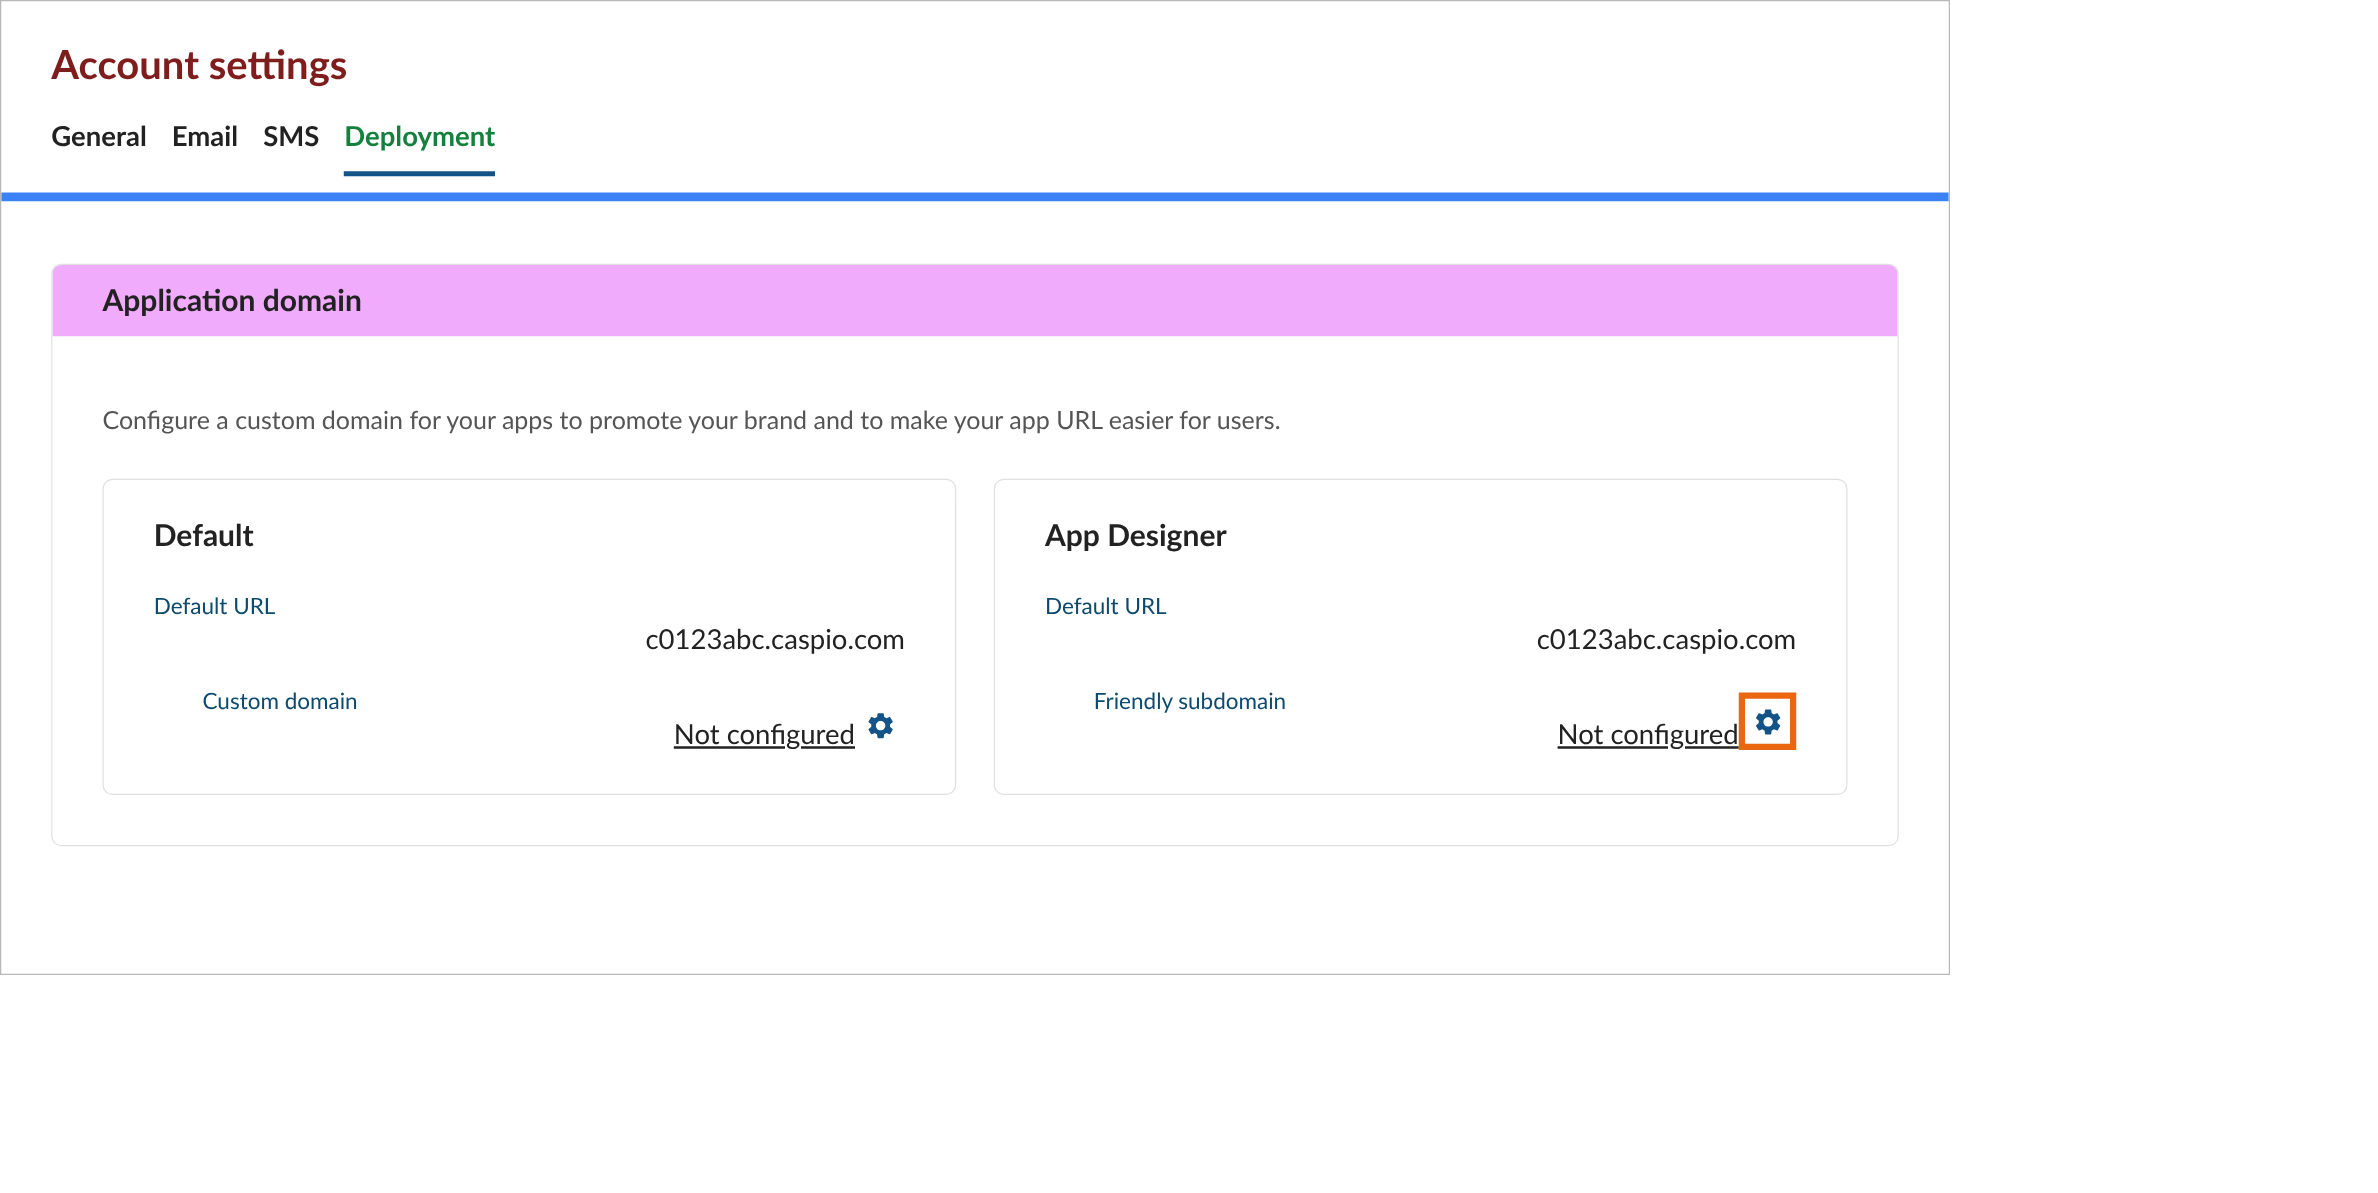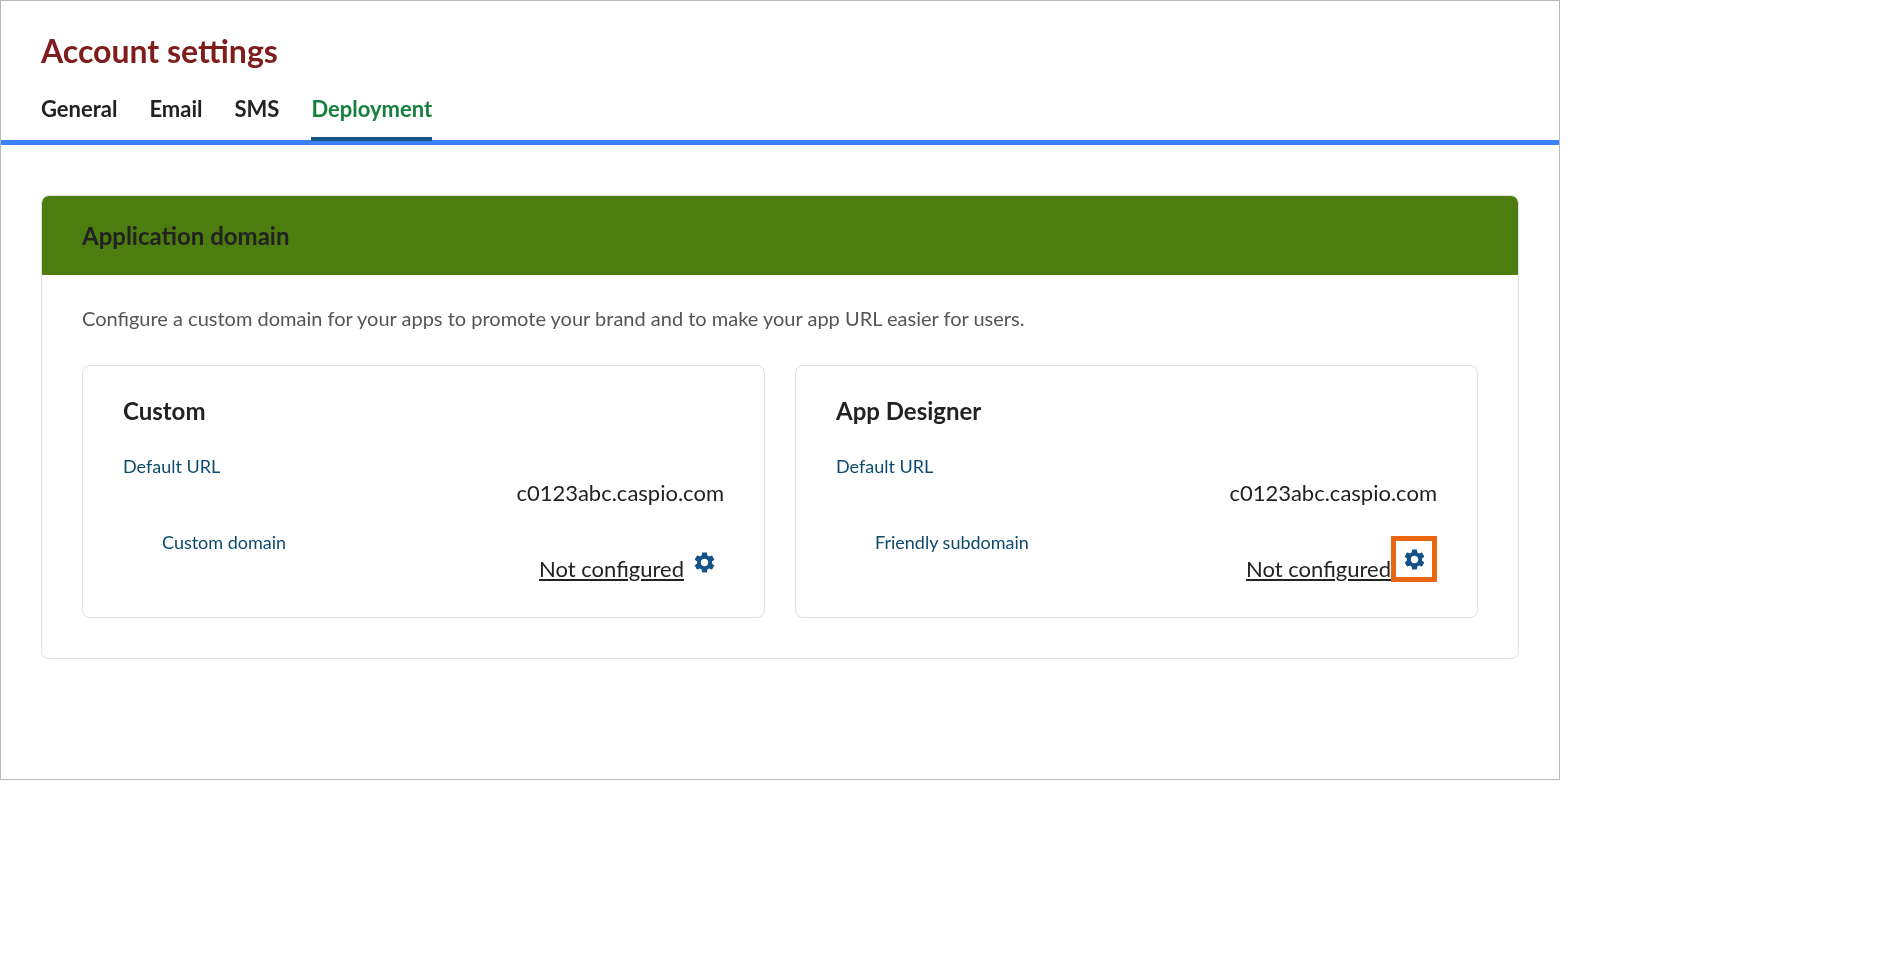--- a/index.html
+++ b/index.html
@@ -21,23 +21,23 @@
       padding: 0;
     }
     .page-title {
       font-size: 32px;
       font-weight: 700;
       color: #7f1d1d;
       padding: 30px 40px 10px 40px;
     }
     .tabs {
       display: flex;
-      gap: 32px;
-      padding: 15px 40px 0 40px;
-      border-bottom: 5px solid #3b82f6;
+      gap: 20px;
+      padding: 15px 40px 14px 40px;
+      border-bottom: 7px solid #3b82f6;
     }
     .tab {
       font-size: 22px;
       font-weight: 700;
       color: #222;
       padding-bottom: 15px;
       cursor: pointer;
       border-bottom: 4px solid transparent;
       margin-bottom: -1px;
     }
@@ -47,28 +47,28 @@
     }
     .content {
       padding: 50px 40px 30px 40px;
     }
     .section {
       border: 1px solid #e0e0e0;
       border-radius: 8px;
       overflow: hidden;
     }
     .section-header {
-      background: #4d7c0f;
-      padding: 25px 40px;
+      background: #f0abfc;
+      padding: 14px 40px;
       font-size: 24px;
       font-weight: 700;
       color: #222;
     }
     .section-body {
-      padding: 31px 40px 40px 40px;
+      padding: 55px 40px 40px 40px;
     }
     .section-desc {
       font-size: 20px;
       color: #555;
       margin-bottom: 35px;
     }
     .cards {
       display: flex;
       gap: 30px;
     }
@@ -146,21 +146,21 @@
 
   <div class="content">
     <div class="section">
       <div class="section-header">Application domain</div>
       <div class="section-body">
         <p class="section-desc">Configure a custom domain for your apps to promote your brand and to make your app URL easier for users.</p>
 
         <div class="cards">
 
           <div class="card">
-            <div class="card-title">Custom</div>
+            <div class="card-title">Default</div>
             <div class="field-group">
               <div class="field-label">Default URL</div>
               <div class="field-value">c0123abc.caspio.com</div>
             </div>
             <div class="field-row">
               <div class="field-group">
                 <div class="field-label">Custom domain</div>
                 <div class="field-value">Not configured</div>
               </div>
               <button class="gear-button">

